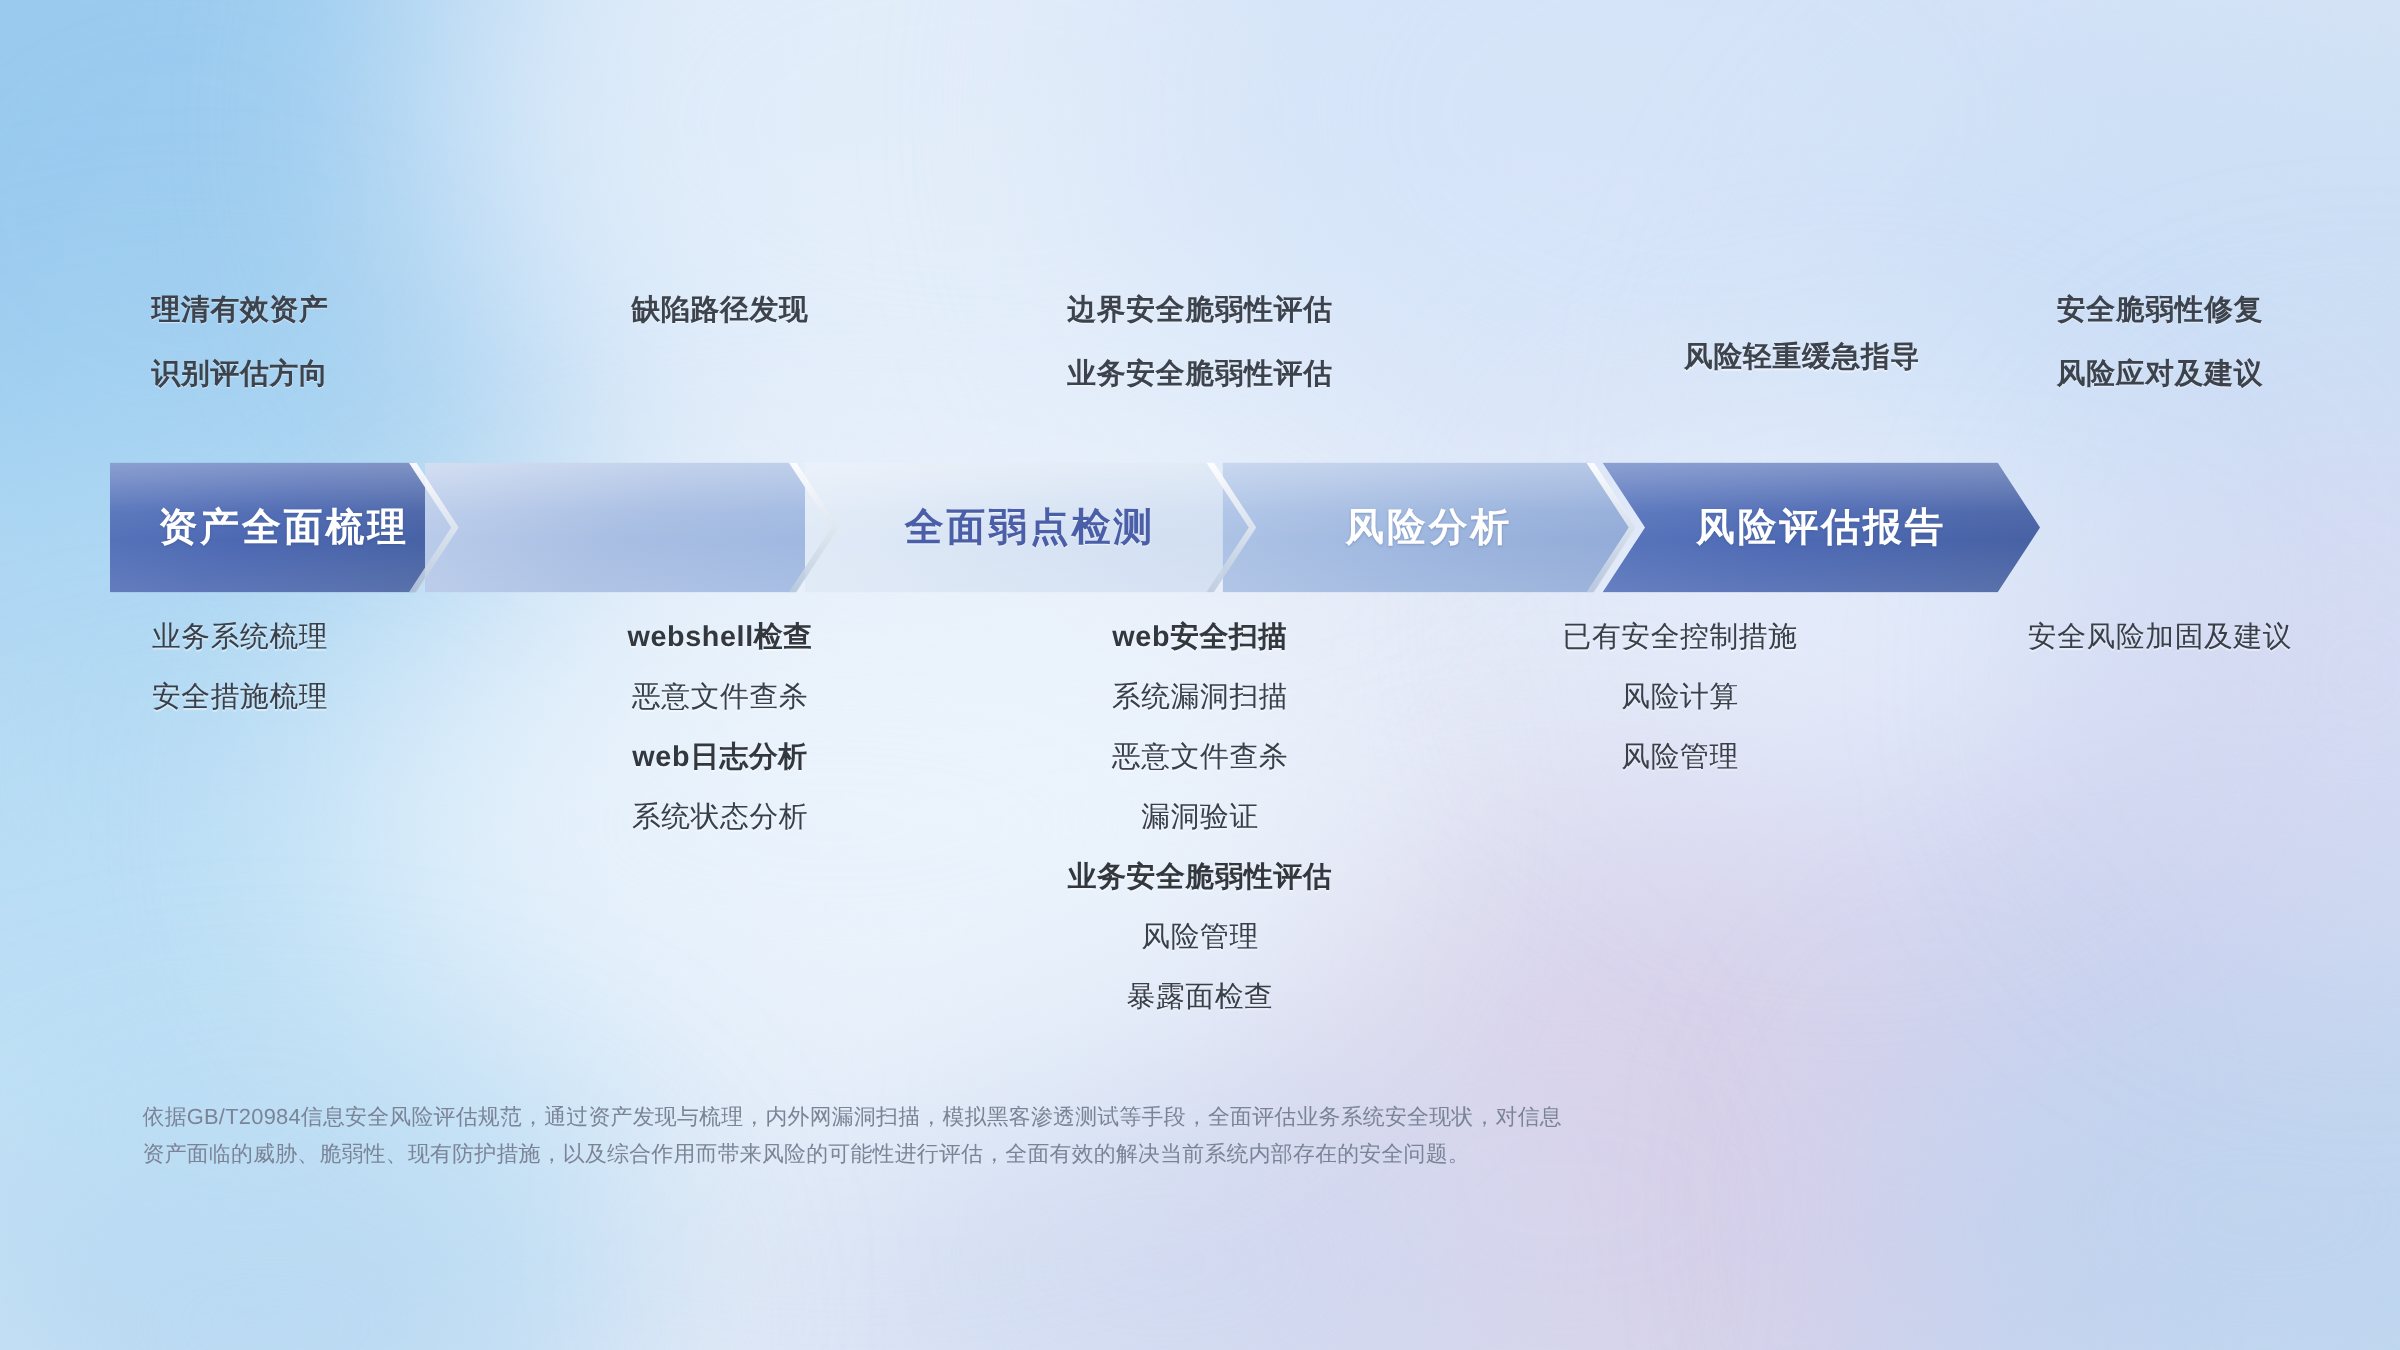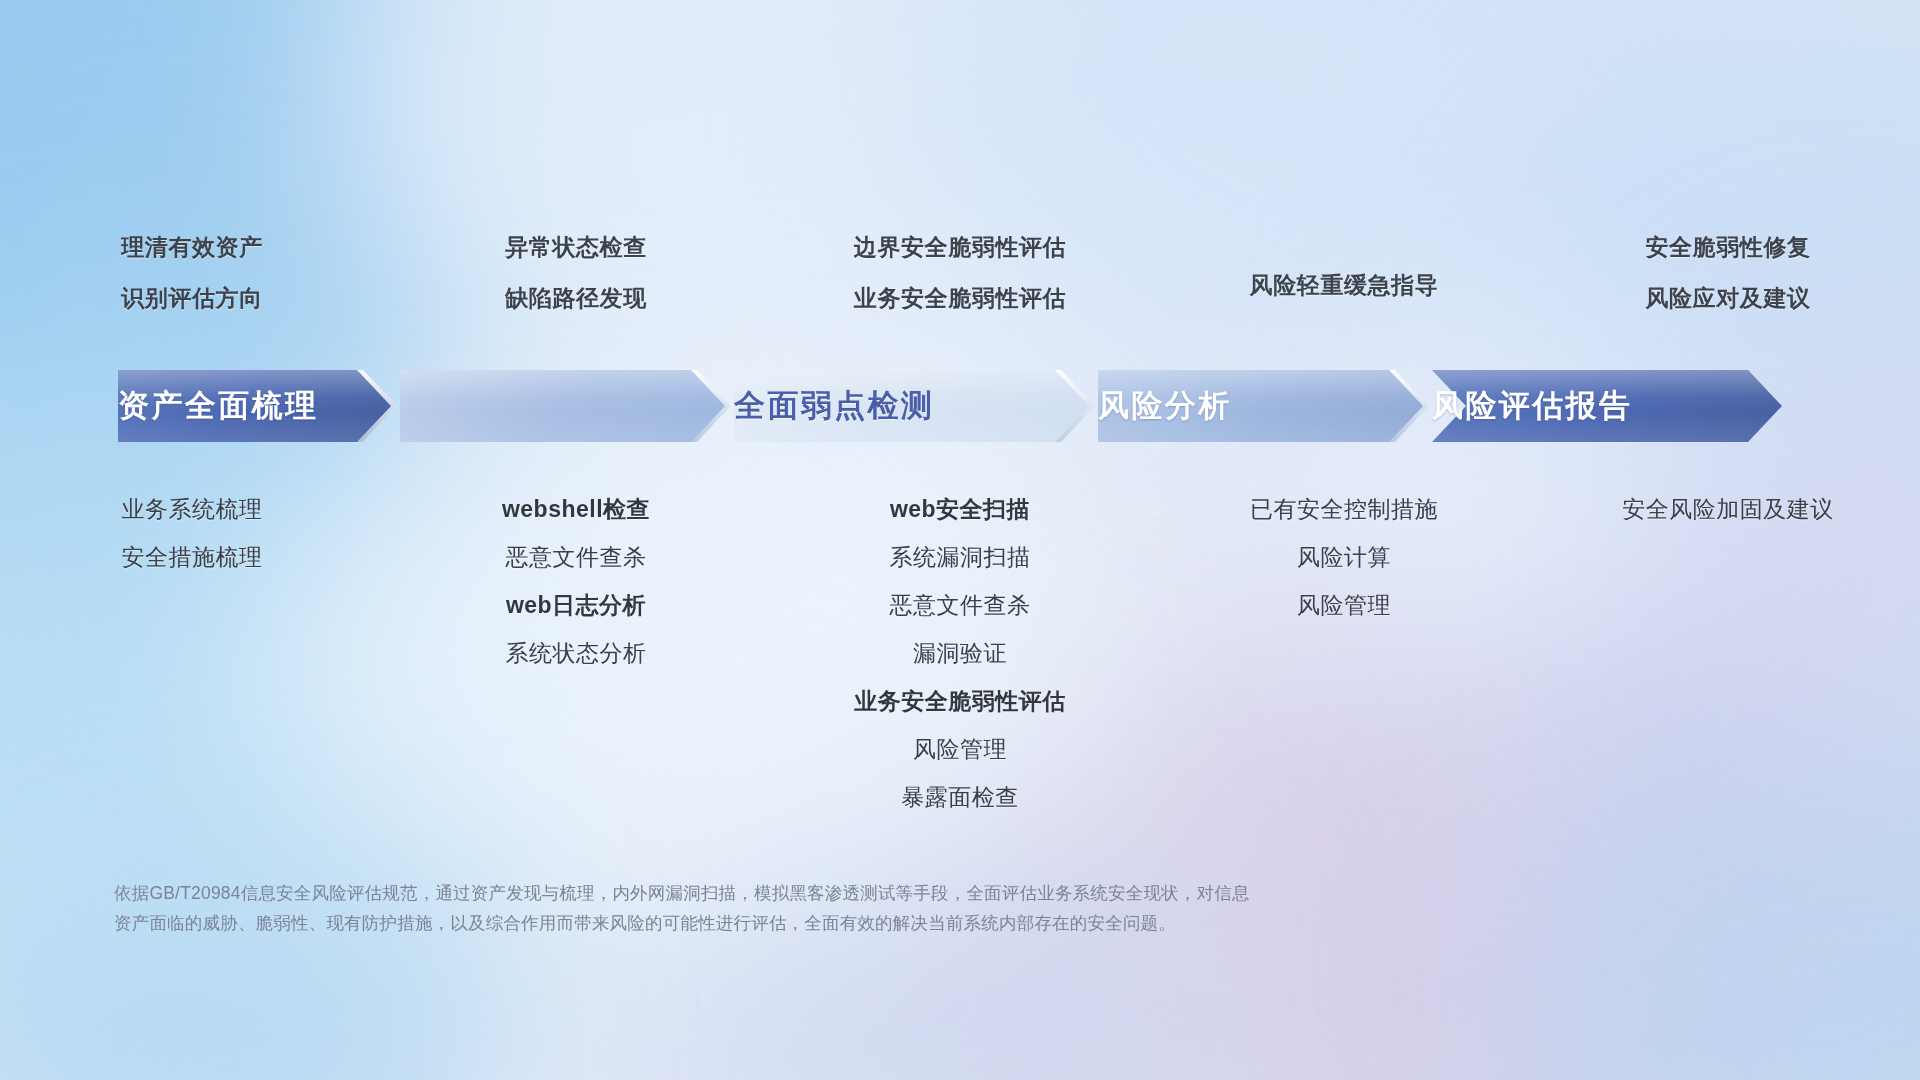--- a/index.html
+++ b/index.html
@@ -54,33 +54,32 @@
 
   
   #top-labels { top:236px; }
   .top-line {
     font-size:23px; color:#3d434d; line-height:1.0;
     letter-spacing:.6px; margin-bottom:28px;
     text-shadow:0 1px 1px rgba(255,255,255,.55);
     font-weight:bold;
   }
   .top-line:last-child { margin-bottom:0; }
-  .col.offset-top { padding-top:38px; }
+  .col.offset-top { padding-top:38px;text-align:right; }
 
   
   #band {
     position:absolute; left:88px; top:370px;
     width:1790px; height:92px;
     display:flex;
   }
   .arrow {
-    position:relative; height:72px;
-    display:flex; align-items:center; 
+    position:relative; height:104px;
+    display:flex; align-items:center; justify-content:center;
     margin-right:-26px;
-    margin-left:30px;
   }
   .arrow:last-child { margin-right:0; }
   .arrow .shape {
     position:absolute; inset:0;
     clip-path:polygon(0 0, calc(100% - 34px) 0, 100% 50%, calc(100% - 34px) 100%, 0 100%);
   }
   .arrow.notch .shape {
     clip-path:polygon(0 0, calc(100% - 34px) 0, 100% 50%, calc(100% - 34px) 100%, 0 100%, 34px 50%);
   }
   .arrow .shape::after {
@@ -160,21 +159,20 @@
 </div>
 
 <div id="stage">
 
   <div class="cols" id="top-labels">
     <div class="col">
       <div class="top-line">理清有效资产</div>
       <div class="top-line">识别评估方向</div>
     </div>
     <div class="col">
-      <div class="top-line">异常状态检查</div>
       <div class="top-line">缺陷路径发现</div>
     </div>
     <div class="col">
       <div class="top-line">边界安全脆弱性评估</div>
       <div class="top-line">业务安全脆弱性评估</div>
     </div>
     <div class="col offset-top">
       <div class="top-line">风险轻重缓急指导</div>
     </div>
     <div class="col">

